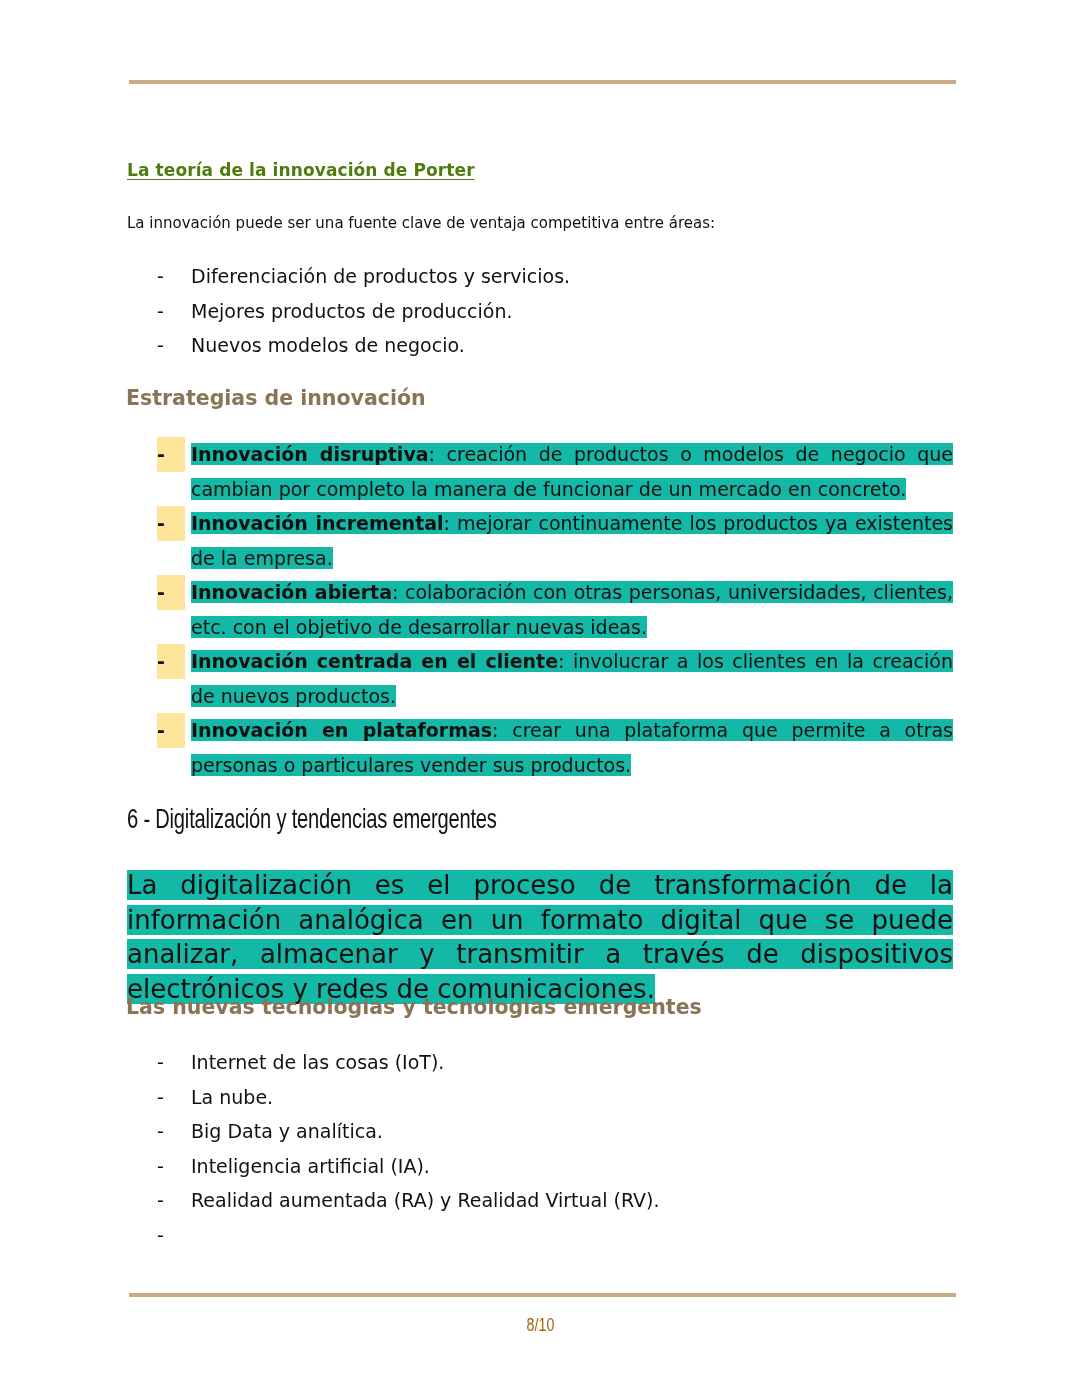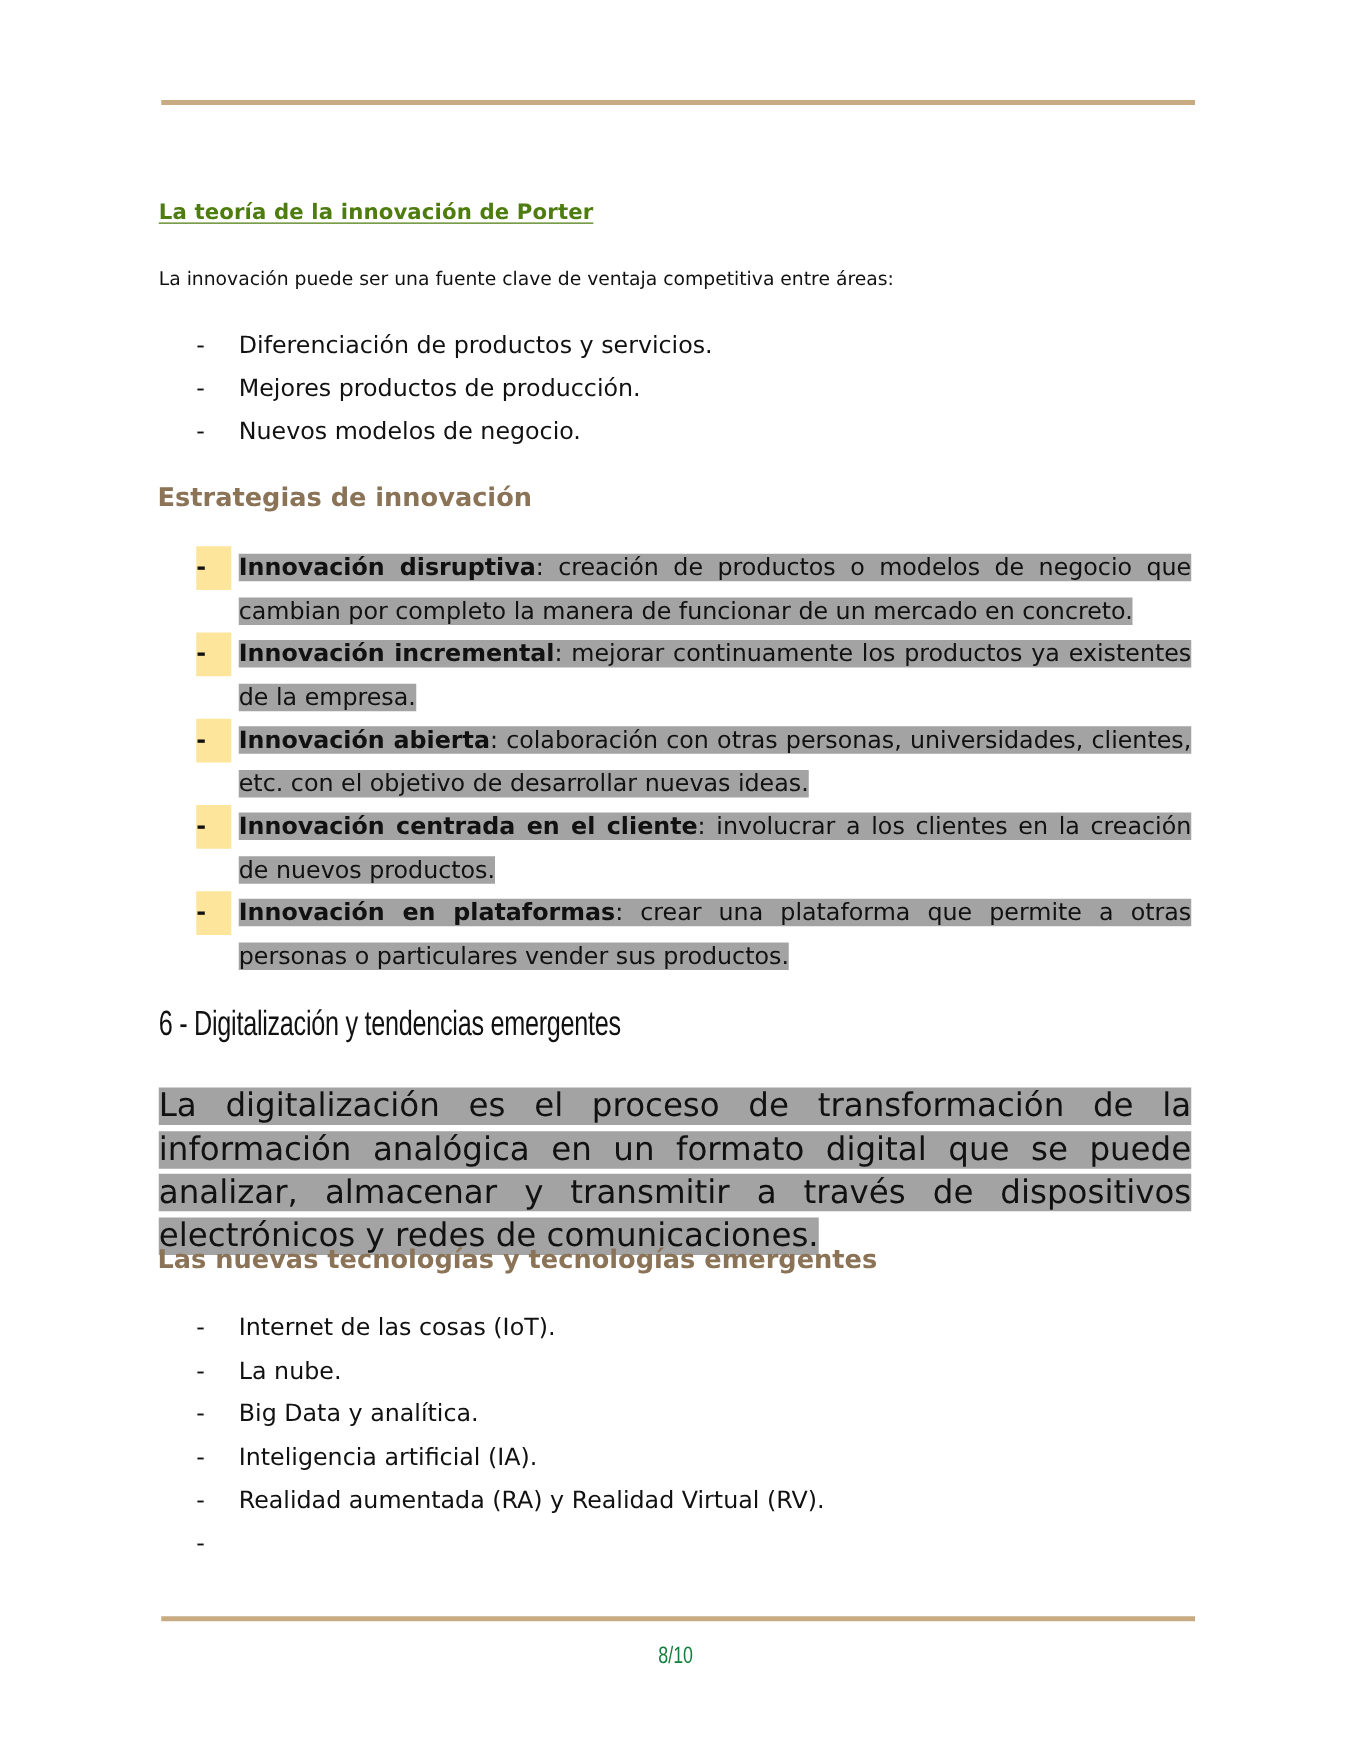--- a/index.html
+++ b/index.html
@@ -113,21 +113,21 @@
     }
     .hl-list li .dash {
       position: absolute;
       left: 30px;
       top: 0;
       font-weight: bold;
       background: #fde59c;
       padding-right: 20px;
     }
     .hl {
-      background: #a3a3a3;
+      background: #14b8a6;
       -webkit-box-decoration-break: clone;
       box-decoration-break: clone;
     }
     .hl b { font-weight: bold; }
 
     .hl-para {
       position: absolute;
       left: 0;
       top: 868px;
       width: 826px;
@@ -137,21 +137,21 @@
     }
 
     .page-number {
       position: absolute;
       top: 1314px;
       left: 0;
       width: 1080px;
       text-align: center;
       font-family: "Liberation Sans", sans-serif;
       font-size: 19px;
-      color: #15803d;
+      color: #a16207;
     }
     .page-number span {
       display: inline-block;
       transform: scaleX(0.75);
     }
   </style>
 </head>
 <body>
 
 <div class="rule top"></div>

